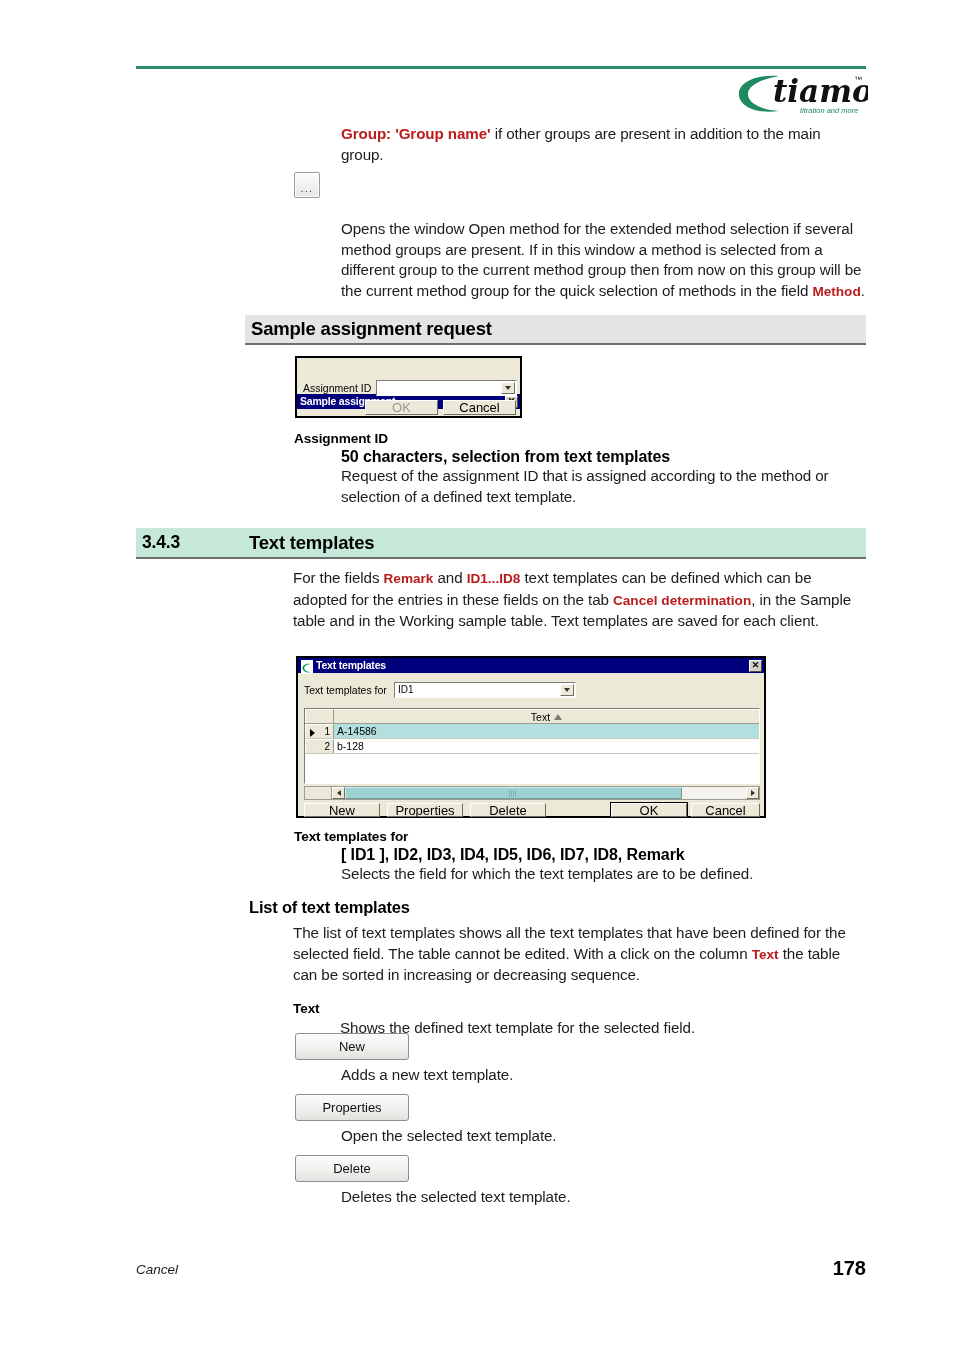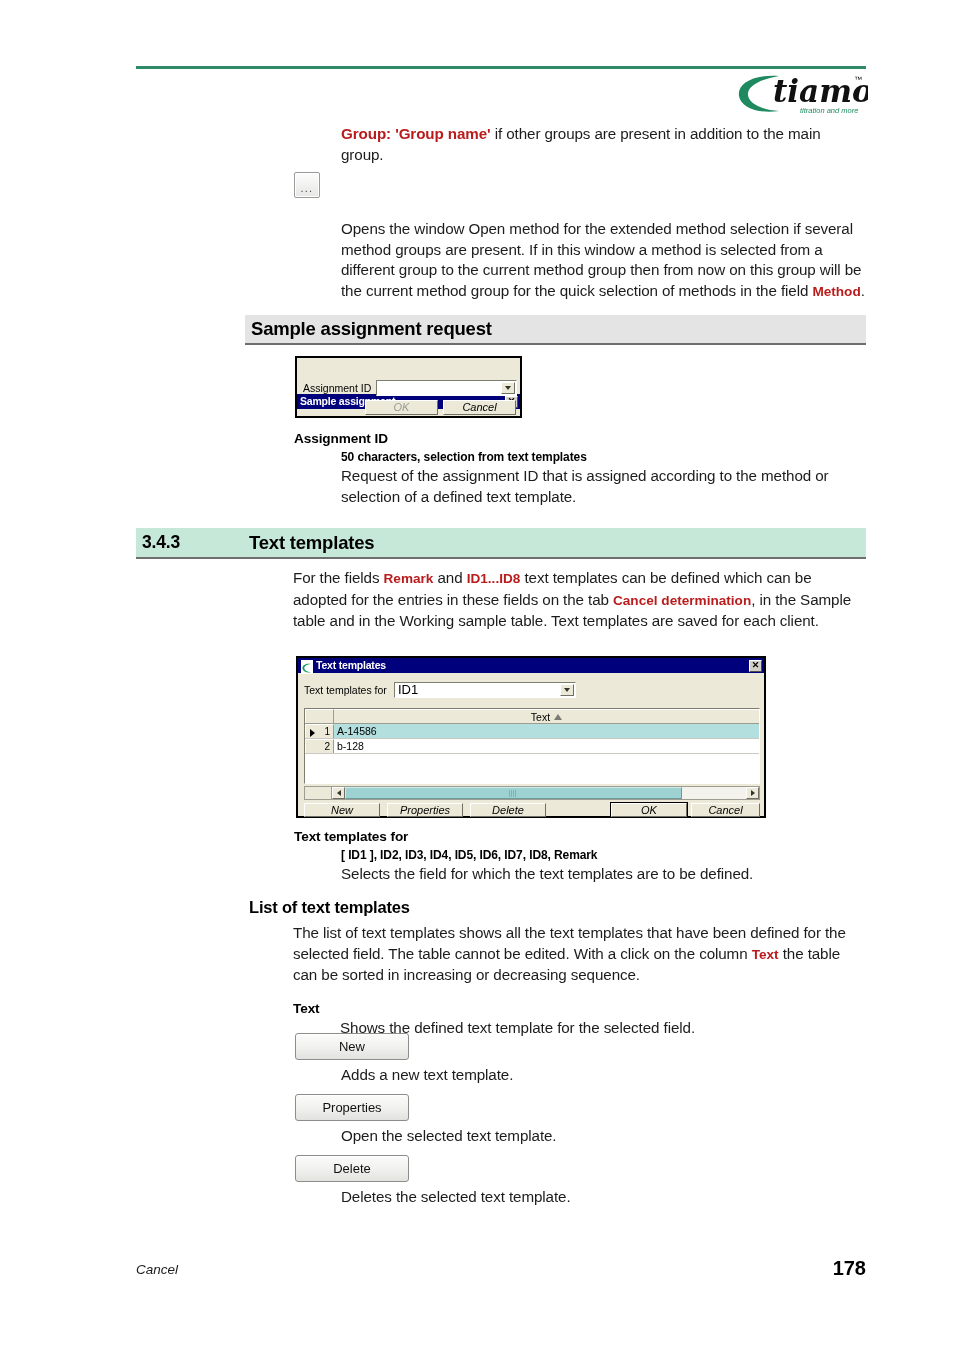--- a/index.html
+++ b/index.html
@@ -179,21 +179,21 @@
     border-left: 1px solid #7e7e6f;
     border-right: 1px solid #ffffff;
     border-bottom: 1px solid #ffffff;
     background: #ffffff;
     box-sizing: border-box;
     display: flex;
     align-items: stretch;
   }
   .win-combo .combo-val {
     flex: 1;
-    font-size: 13px;
+    font-size: 10px;
     line-height: 14px;
     padding-left: 3px;
     color: #000;
     overflow: hidden;
     white-space: nowrap;
   }
   .combo-arrow {
     width: 14px;
     background: #ece9d8;
     border-top: 1px solid #ffffff;
@@ -210,25 +210,24 @@
     border-right: 3.5px solid transparent;
     border-top: 4px solid #33332b;
   }
   .win-btn {
     background: #ece9d8;
     border-top: 1px solid #ffffff;
     border-left: 1px solid #ffffff;
     border-right: 1px solid #6f6f63;
     border-bottom: 1px solid #6f6f63;
     box-sizing: border-box;
-    font-size: 11px;
+    font-size: 13px;
     color: #000;
     display: flex; align-items: center; justify-content: center;
     line-height: 11px;
-    font-style: italic;
   }
   .win-btn.disabled { color: #9a9a92; }
   .win-btn.default { outline: 1px solid #000; outline-offset: 0px; }
 
   
   #dlg-sample { left: 295px; top: 356px; width: 227px; height: 62px; }
   #dlg-sample .win-titlebar { width: 100%; margin-top: 36px; }
   #dlg-sample .row-assign {
     position: absolute; left: 6px; top: 22px;
     width: 214px; height: 16px;
@@ -240,21 +239,21 @@
 
   
   .term {
     font-size: 13.6px;
     font-weight: bold;
     letter-spacing: -0.1px;
     color: #000;
     line-height: 18px;
   }
   .subterm {
-    font-size: 12px;
+    font-size: 16px;
     font-weight: bold;
     letter-spacing: -0.1px;
     color: #000;
     line-height: 18px;
   }
   .desc {
     font-size: 15.2px;
     line-height: 20.5px;
     color: #1c1c1c;
     letter-spacing: -0.1px;

